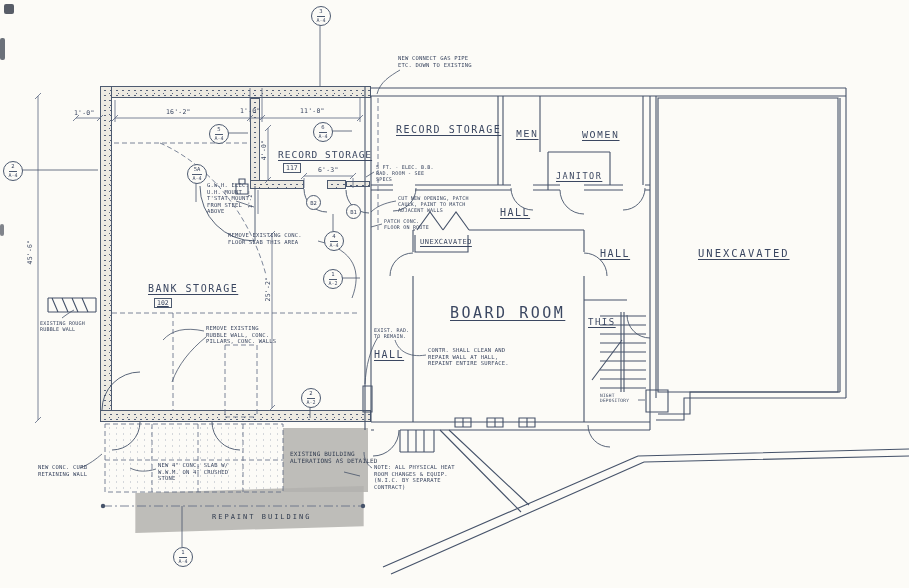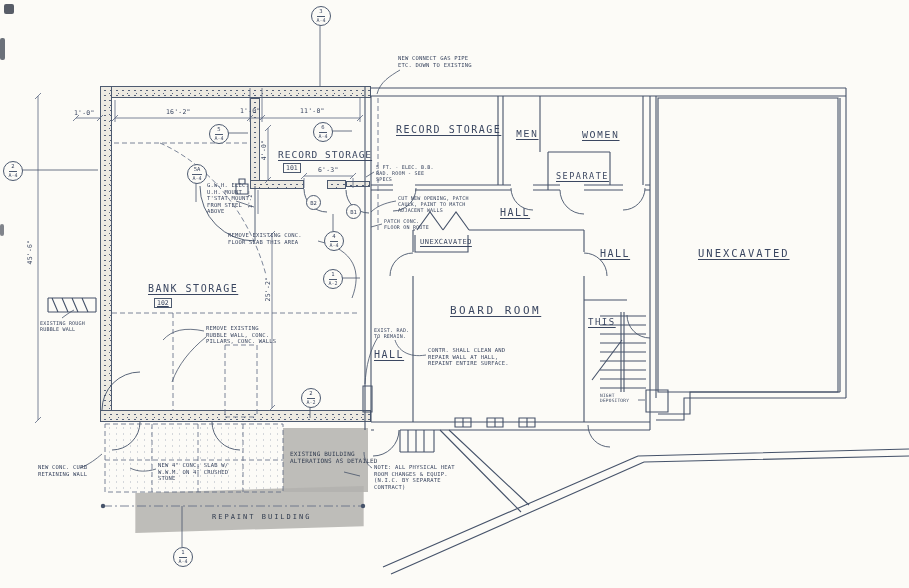--- a/index.html
+++ b/index.html
@@ -141,32 +141,32 @@
       <path d="M627,315 A23,23 0 0 0 650,338"></path>
       <path d="M399,430 A26,26 0 0 1 373,456"></path>
       <path d="M588,425 A22,22 0 0 0 610,447"></path>
       <path d="M102,410 A38,38 0 0 1 140,372"></path>
       <path d="M140,422 A28,28 0 0 1 112,450"></path>
       <path d="M212,422 A28,28 0 0 0 240,450"></path>
     </g>
   </svg>
 
   <div class="t room" style="left:278px;top:149px;font-size:9.5px;letter-spacing:1px;">RECORD STORAGE</div>
-  <div class="tagbox" style="left:283px;top:163px;">101</div>
+  <div class="tagbox" style="left:283px;top:163px;">117</div>
   <div class="t room" style="left:148px;top:283px;">BANK STORAGE</div>
   <div class="tagbox" style="left:154px;top:298px;text-decoration:underline;">102</div>
   <div class="t room" style="left:396px;top:124px;">RECORD STORAGE</div>
   <div class="t room" style="left:516px;top:129px;font-family:Liberation Mono, monospace;">MEN</div>
   <div class="t room" style="left:582px;top:130px;font-family:Liberation Mono, monospace;">WOMEN</div>
-  <div class="t room" style="left:556px;top:171px;font-size:8.5px;">SEPARATE</div>
+  <div class="t room" style="left:556px;top:171px;font-size:8.5px;">JANITOR</div>
   <div class="t room" style="left:500px;top:207px;">HALL</div>
   <div class="t room" style="left:600px;top:248px;">HALL</div>
   <div class="t room" style="left:374px;top:349px;">HALL</div>
   <div class="t room" style="left:420px;top:238px;font-size:7px;letter-spacing:.5px;">UNEXCAVATED</div>
-  <div class="t room" style="left:450px;top:304px;font-size:11px;letter-spacing:2.5px;">BOARD ROOM</div>
+  <div class="t room" style="left:450px;top:304px;font-size:15px;letter-spacing:2.5px;">BOARD ROOM</div>
   <div class="t room" style="left:588px;top:317px;font-size:9px;">THIS</div>
   <div class="t room" style="left:698px;top:247px;font-size:10.5px;letter-spacing:2px;">UNEXCAVATED</div>
   <div class="t note" style="left:600px;top:393px;font-size:4.5px;">NIGHT
 DEPOSITORY</div>
 
   <div class="t note" style="left:398px;top:55px;">NEW CONNECT GAS PIPE
 ETC. DOWN TO EXISTING</div>
   <div class="t note" style="left:376px;top:164px;font-size:5px;">5 FT. - ELEC. B.B.
 RAD. ROOM - SEE
 SPECS</div>

